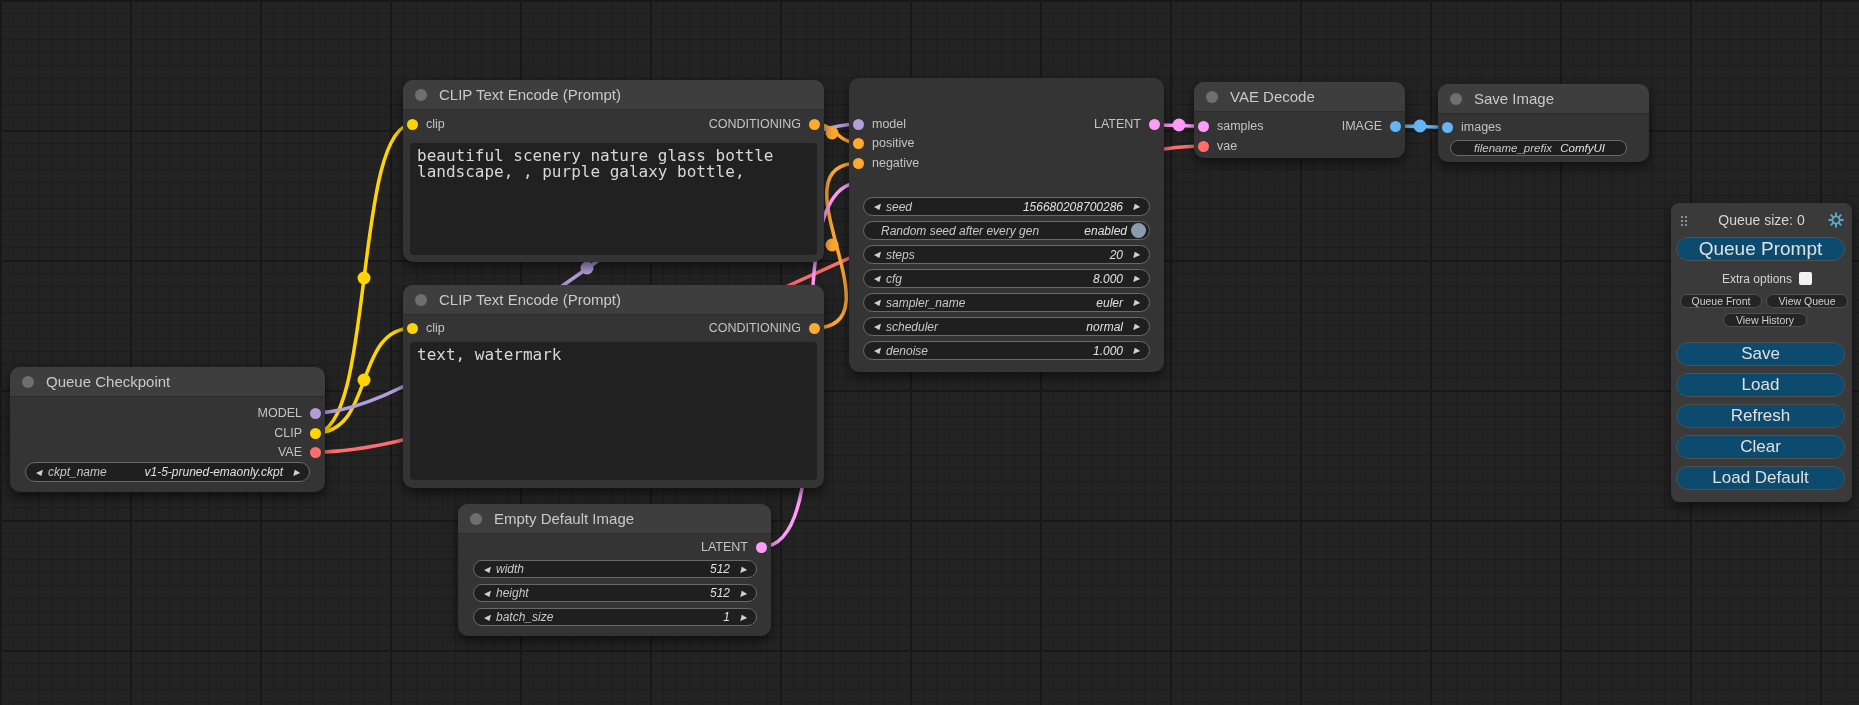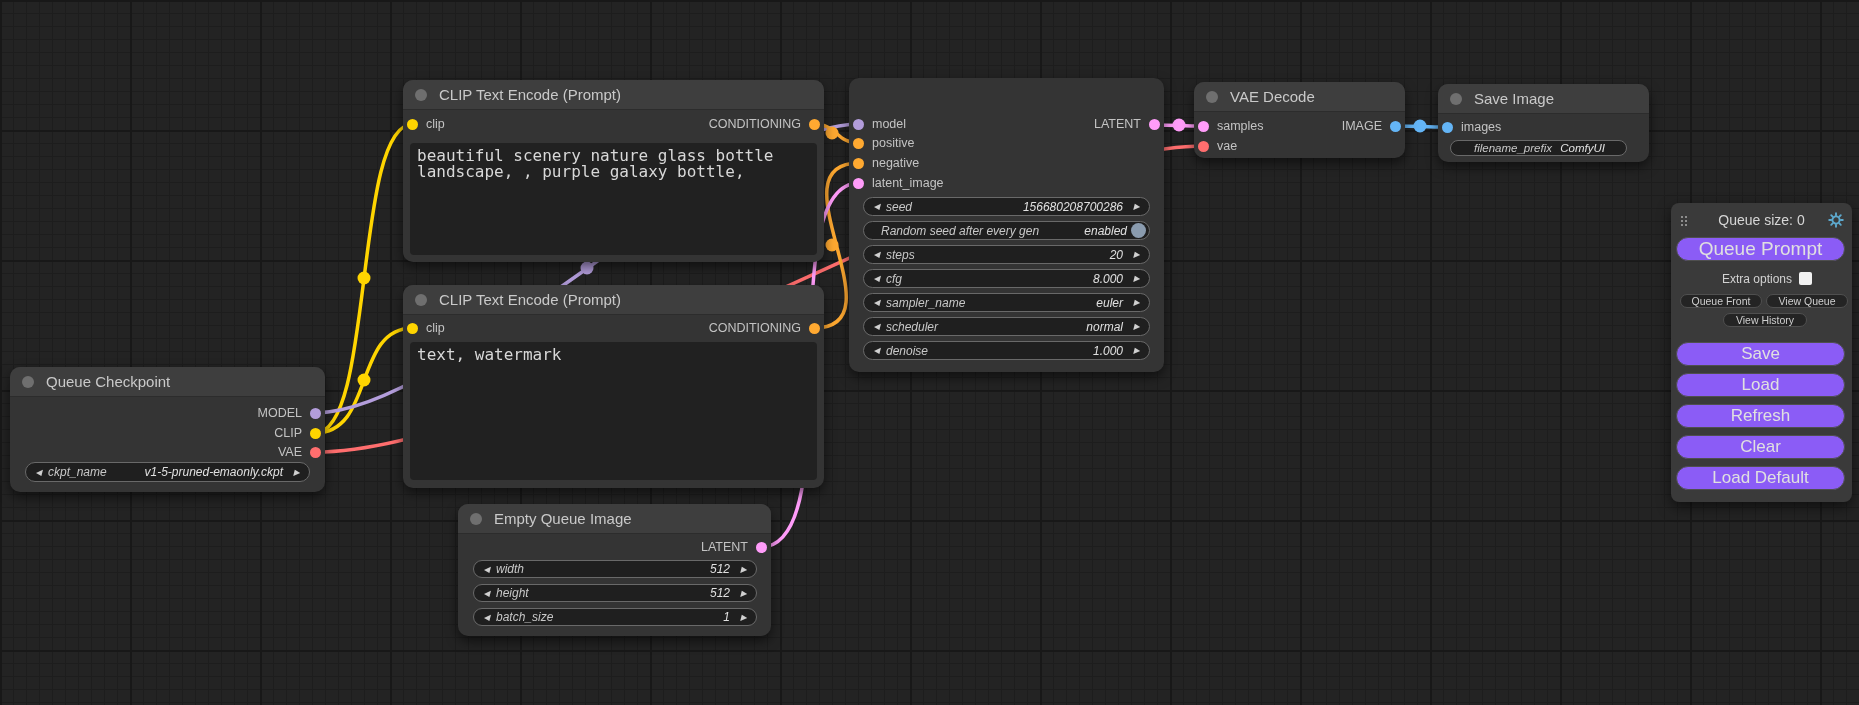--- a/index.html
+++ b/index.html
@@ -39,21 +39,21 @@
   .toggle{width:15px;height:15px;border-radius:50%;margin-right:-4px;flex:none;}
   
   .panel{position:absolute;background:#3a3a3a;border-radius:8px;z-index:3;
     box-shadow:0 5px 14px rgba(0,0,0,.55);}
   .panel-head{position:absolute;left:0;top:8px;right:0;height:18px;text-align:center;
     font-size:14px;color:#d6d6d6;line-height:18px;}
   .drag-handle{position:absolute;left:9px;top:12px;width:8px;height:12px;
     background-image:radial-gradient(#8d8d8d 1.1px,transparent 1.3px);
     background-size:4px 4px;}
   .gear{position:absolute;right:8px;top:9px;width:16px;height:16px;}
-  .btn{position:absolute;left:5px;right:7px;height:24px;background:#8b5cf6;
+  .btn{position:absolute;left:5px;right:7px;height:24px;background:#0c4a6e;
     border:1px solid #4f4f4f;border-radius:12px;color:#e0e0e0;font-size:17px;
     display:flex;align-items:center;justify-content:center;box-sizing:border-box;cursor:pointer;}
   .pillbtn{position:absolute;height:14px;background:#242424;border:1px solid #4f4f4f;
     border-radius:8px;color:#cfcfcf;font-size:10.5px;display:flex;align-items:center;
     justify-content:center;box-sizing:border-box;cursor:pointer;}
   .extra-row{position:absolute;left:11px;right:0;top:69px;height:15px;text-align:center;
     font-size:12px;color:#d2d2d2;line-height:15px;}
   .chk{display:inline-block;width:13px;height:13px;border-radius:2px;vertical-align:-2px;margin-left:7px;}
 </style>
 </head>
@@ -145,24 +145,20 @@
       <span class="lbl">model</span>
     </div>
     <div class="slot in" style="top:56px">
       <span class="dot" style="background-color: rgb(255, 169, 49);"></span>
       <span class="lbl">positive</span>
     </div>
     <div class="slot in" style="top:76px">
       <span class="dot" style="background-color: rgb(255, 169, 49);"></span>
       <span class="lbl">negative</span>
     </div>
-    <div class="slot in" style="top:96px">
-      <span class="dot" style="background-color: rgb(255, 156, 249);"></span>
-      <span class="lbl">latent_image</span>
-    </div>
     <div class="slot out" style="top:37px">
       <span class="lbl">LATENT</span>
       <span class="dot" style="background-color: rgb(255, 156, 249);"></span>
     </div>
     <div class="widget" style="top:119px;left:14px;width:287px">
       <span class="warr">◀</span>
       <span class="wlabel">seed</span>
       <span class="wvalue">156680208700286</span>
       <span class="warr">▶</span>
     </div>
@@ -233,21 +229,21 @@
     </div>
     <div class="widget" style="top:56px;left:12px;width:177px;height:16px;border-radius:8px">
       <span class="wlabel" style="margin-left:16px;font-size:11.5px">filename_prefix</span>
       <span class="wvalue" style="margin-right:14px;font-size:11.5px">ComfyUI</span>
     </div>
   </div>
 
   <div class="node" style="left:458px;top:504px;width:313px;height:132px">
     <div class="ntitle">
       <span class="tdot" style="background-color: rgb(111, 111, 111);"></span>
-      <span>Empty Queue Image</span>
+      <span>Empty Default Image</span>
     </div>
     <div class="slot out" style="top:34px">
       <span class="lbl">LATENT</span>
       <span class="dot" style="background-color: rgb(255, 156, 249);"></span>
     </div>
     <div class="widget" style="top:56px;left:15px;width:284px;height:18px">
       <span class="warr">◀</span>
       <span class="wlabel">width</span>
       <span class="wvalue">512</span>
       <span class="warr">▶</span>

